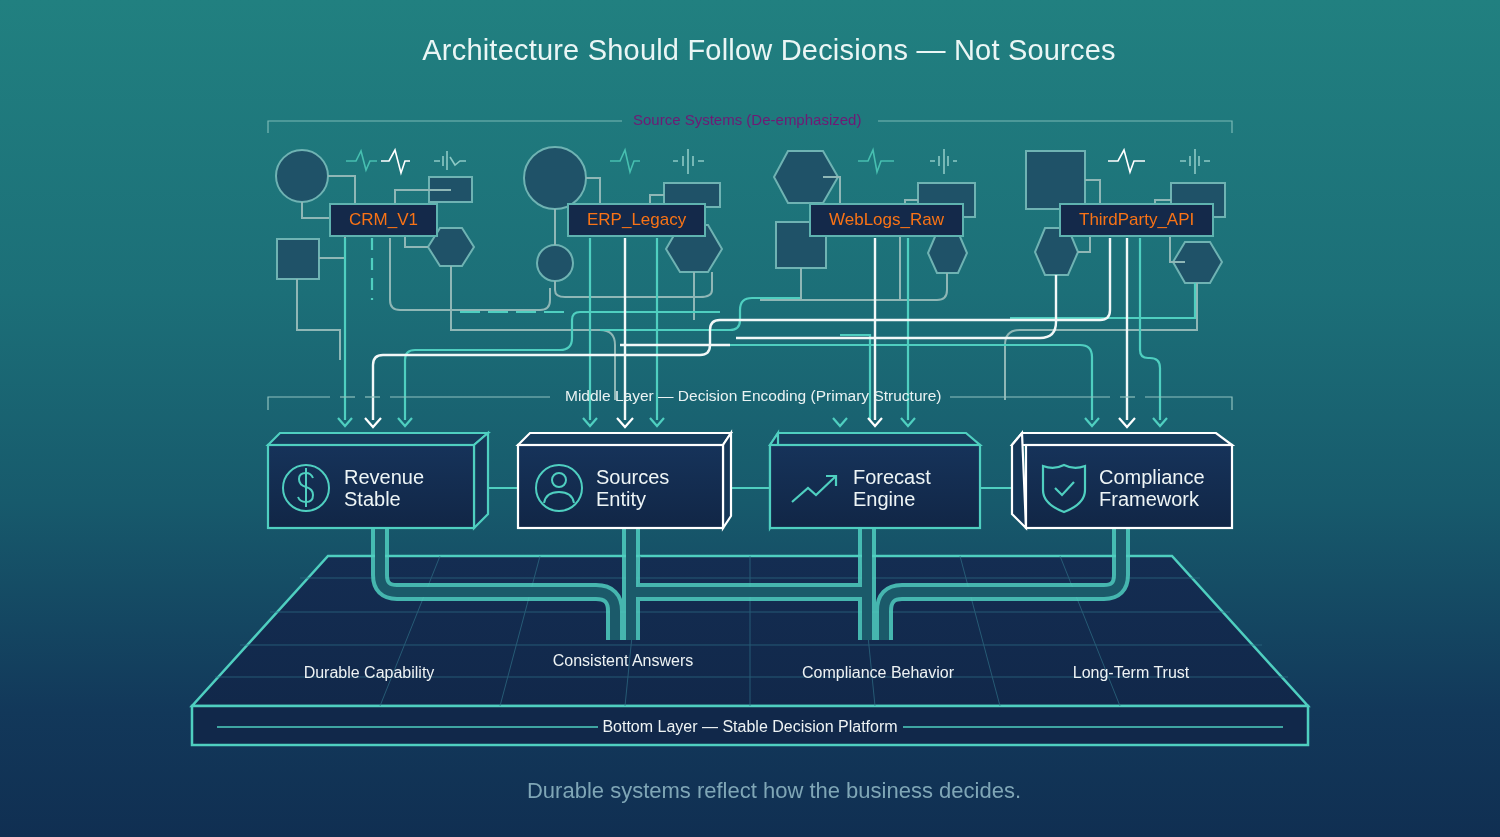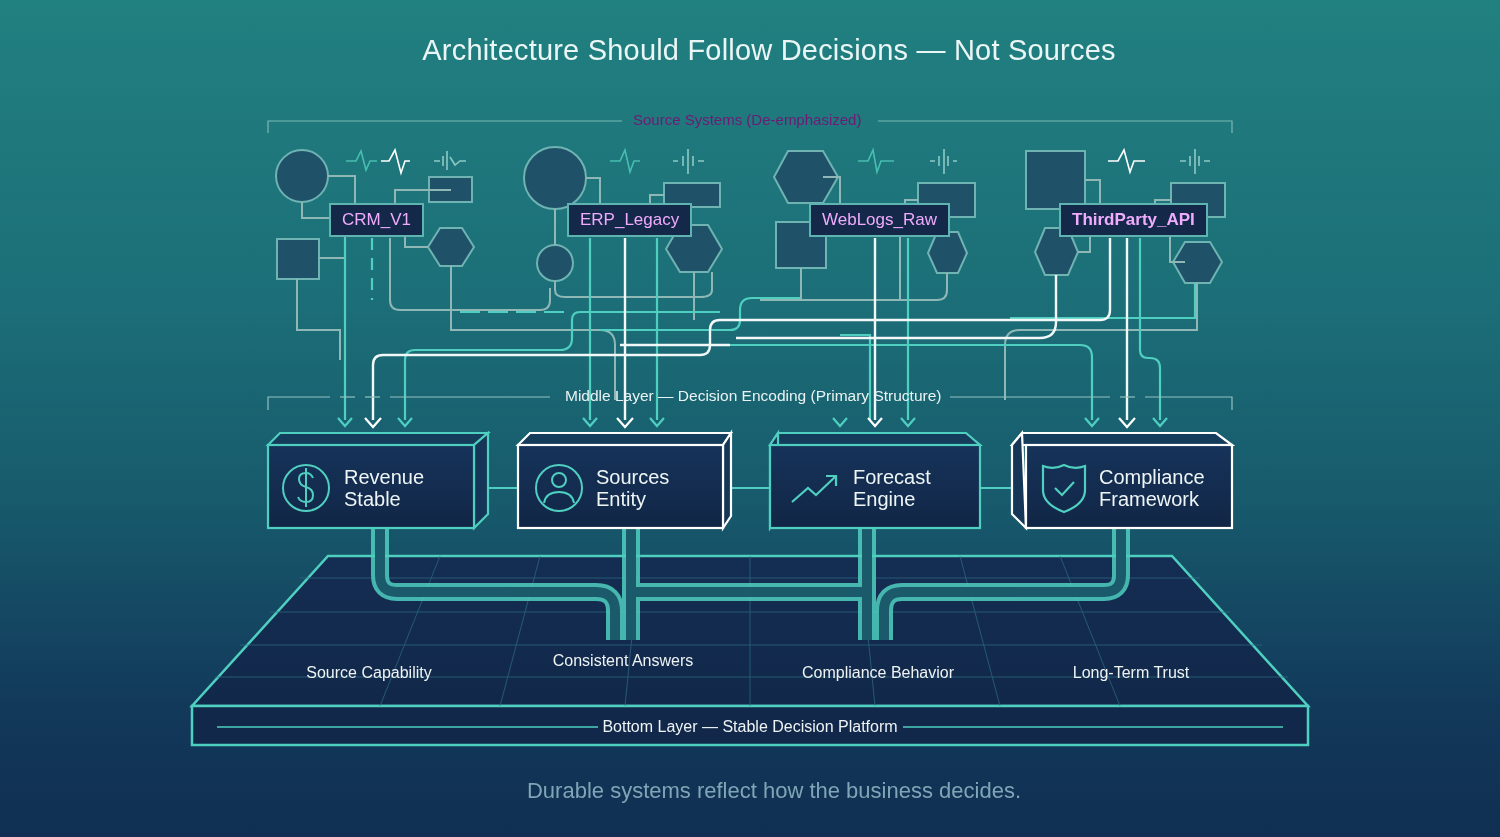--- a/index.html
+++ b/index.html
@@ -5,22 +5,22 @@
   html,body{margin:0;padding:0;}
   body{width:1500px;height:837px;overflow:hidden;position:relative;
     background:linear-gradient(180deg,#218080 0%,#1c6f78 35%,#175a6c 60%,#12385a 85%,#102f52 100%);
     font-family:"Liberation Sans",sans-serif;color:#eef6f6;}
   .abs{position:absolute;}
   .title{left:0;right:0;top:34px;text-align:center;font-size:29px;color:#eaf6f5;letter-spacing:.2px;margin-left:38px;}
   .sec-label{font-size:15px;color:#701a75;background:transparent;padding:0 8px;white-space:nowrap;}
   .mid-label{font-size:15.5px;color:#eaf3f3;white-space:nowrap;}
   .footer{left:0;right:0;top:778px;text-align:center;font-size:22px;color:#7fa6b6;padding-left:48px;}
   svg#diagram{position:absolute;left:0;top:0;}
-  .src-label{position:absolute;background:#14294a;border:2px solid #5fb3b0;color:#f0abfc;font-size:17px;
-    padding:5px 11px;white-space:nowrap;}
+  .src-label{position:absolute;background:#14294a;border:2px solid #5fb3b0;color:#f97316;font-size:17px;
+    padding:5px 18px;white-space:nowrap;}
   .node-text{position:absolute;font-size:20px;line-height:22px;color:#eef5f6;}
   .benefit{position:absolute;font-size:16px;color:#eef3f4;white-space:nowrap;transform:translateX(-50%);}
   .platform-label{position:absolute;font-size:16px;color:#eef3f4;white-space:nowrap;transform:translateX(-50%);}
 </style>
 </head>
 <body>
 
 <div class="abs title">Architecture Should Follow Decisions — Not Sources</div>
 
 <svg id="diagram" width="1500" height="837" viewBox="0 0 1500 837">
@@ -228,39 +228,39 @@
     </g>
   </g>
 </svg>
 
 <div class="abs sec-label" style="left:625px;top:111px;">Source Systems (De-emphasized)</div>
 <div class="abs mid-label" style="left:565px;top:387px;text-align:center;">Middle Layer — Decision Encoding (Primary Structure)</div>
 
 <div class="src-label" style="left:329px;top:203px;">CRM_V1</div>
 <div class="src-label" style="left:567px;top:203px;">ERP_Legacy</div>
 <div class="src-label" style="left:809px;top:203px;">WebLogs_Raw</div>
-<div class="src-label" style="left:1059px;top:203px;font-weight:bold;">ThirdParty_API</div>
+<div class="src-label" style="left:1059px;top:203px;">ThirdParty_API</div>
 
 <div class="node-text" style="left:344px;top:466px;">
   <div>Revenue</div>
   <div>Stable</div>
 </div>
 <div class="node-text" style="left:596px;top:466px;">
   <div>Sources</div>
   <div>Entity</div>
 </div>
 <div class="node-text" style="left:853px;top:466px;">
   <div>Forecast</div>
   <div>Engine</div>
 </div>
 <div class="node-text" style="left:1099px;top:466px;">
   <div>Compliance</div>
   <div>Framework</div>
 </div>
 
-<div class="benefit" style="left:369px;top:664px;">Source Capability</div>
+<div class="benefit" style="left:369px;top:664px;">Durable Capability</div>
 <div class="benefit" style="left:623px;top:652px;">Consistent Answers</div>
 <div class="benefit" style="left:878px;top:664px;">Compliance Behavior</div>
 <div class="benefit" style="left:1131px;top:664px;">Long-Term Trust</div>
 
 <div class="platform-label" style="left:750px;top:718px;">Bottom Layer — Stable Decision Platform</div>
 
 <div class="abs footer">Durable systems reflect how the business decides.</div>
 
 </body></html>

